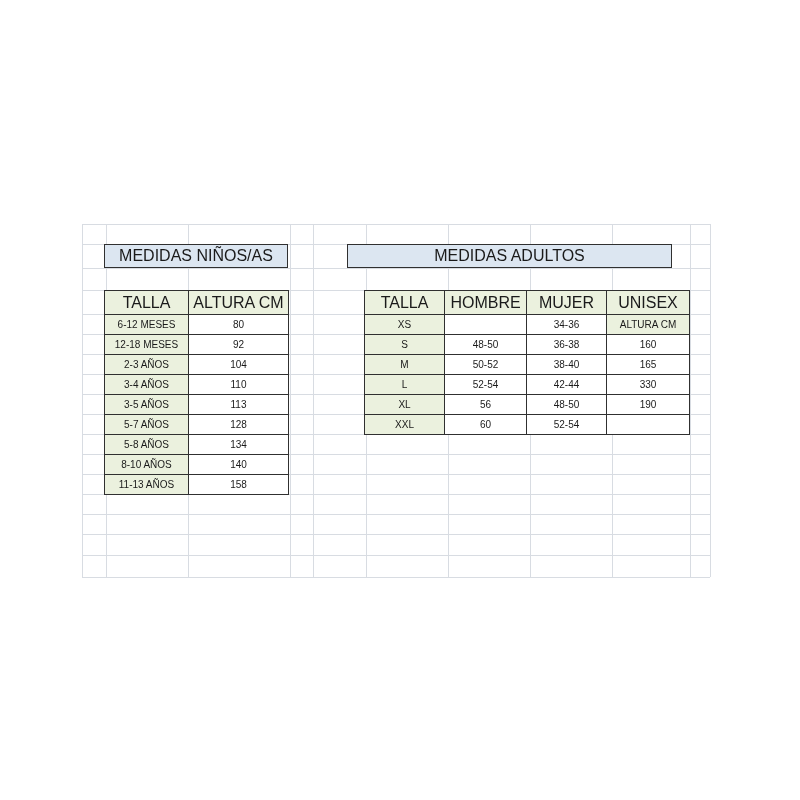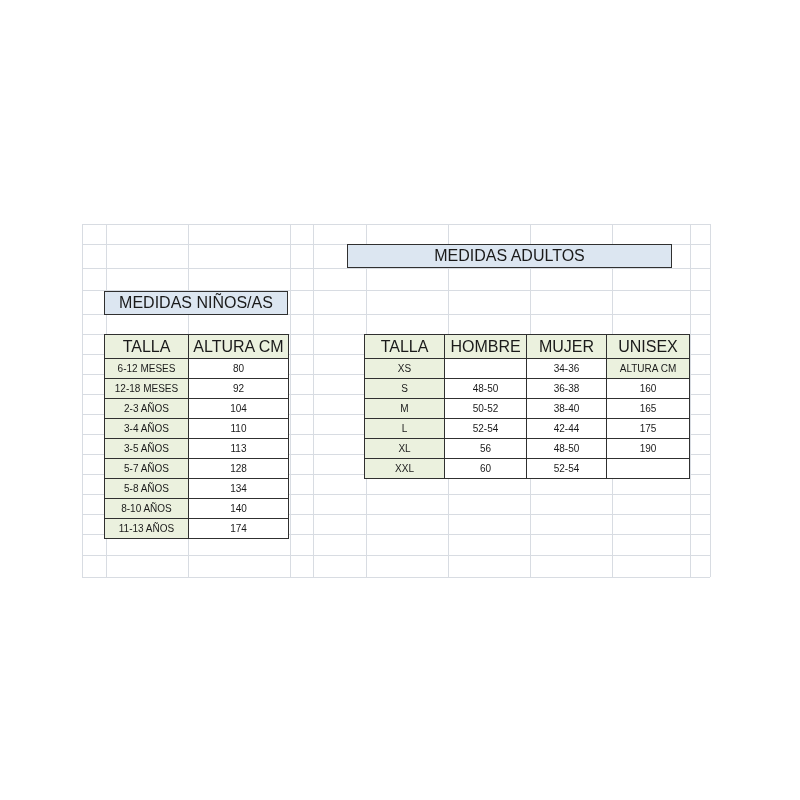--- a/index.html
+++ b/index.html
@@ -10,27 +10,26 @@
   #grid{position:absolute;left:0;top:0;}
   #grid line{stroke:var(--gridline,#d8dce2);stroke-width:1;}
 
   .title-box{
     position:absolute;height:24px;box-sizing:border-box;
     background:var(--title_fill,#dce6f1);
     border:1px solid var(--table_border,#303030);
     text-align:center;line-height:22px;font-size:16px;
     white-space:nowrap;overflow:hidden;
   }
-  .kids-title{left:104px;top:244px;width:184px;margin-top:47px;}
+  .kids-title{left:104px;top:244px;width:184px;}
   .adults-title{left:347px;top:244px;width:325px;}
 
   table.size-table{
     position:absolute;border-collapse:collapse;table-layout:fixed;
     background:#ffffff;
-    margin-top:44px;
   }
   table.kids{left:104px;top:290px;width:184px;}
   table.adults{left:364px;top:290px;width:325px;}
   .size-table th,.size-table td{
     border:1px solid var(--table_border,#303030);
     text-align:center;vertical-align:middle;padding:0;
     overflow:hidden;white-space:nowrap;
   }
   .size-table th{
     height:23px;font-size:16px;font-weight:400;
@@ -118,21 +117,21 @@
       <tr>
         <td class="shade">5-8 AÑOS</td>
         <td>134</td>
       </tr>
       <tr>
         <td class="shade">8-10 AÑOS</td>
         <td>140</td>
       </tr>
       <tr>
         <td class="shade">11-13 AÑOS</td>
-        <td>174</td>
+        <td>158</td>
       </tr>
     </tbody>
   </table>
 
   <table class="size-table adults">
     <colgroup>
         <col style="width:80px">
         <col style="width:82px">
         <col style="width:80px">
         <col style="width:83px">
@@ -161,21 +160,21 @@
       <tr>
         <td class="shade">M</td>
         <td>50-52</td>
         <td>38-40</td>
         <td>165</td>
       </tr>
       <tr>
         <td class="shade">L</td>
         <td>52-54</td>
         <td>42-44</td>
-        <td>175</td>
+        <td>330</td>
       </tr>
       <tr>
         <td class="shade">XL</td>
         <td>56</td>
         <td>48-50</td>
         <td>190</td>
       </tr>
       <tr>
         <td class="shade">XXL</td>
         <td>60</td>

